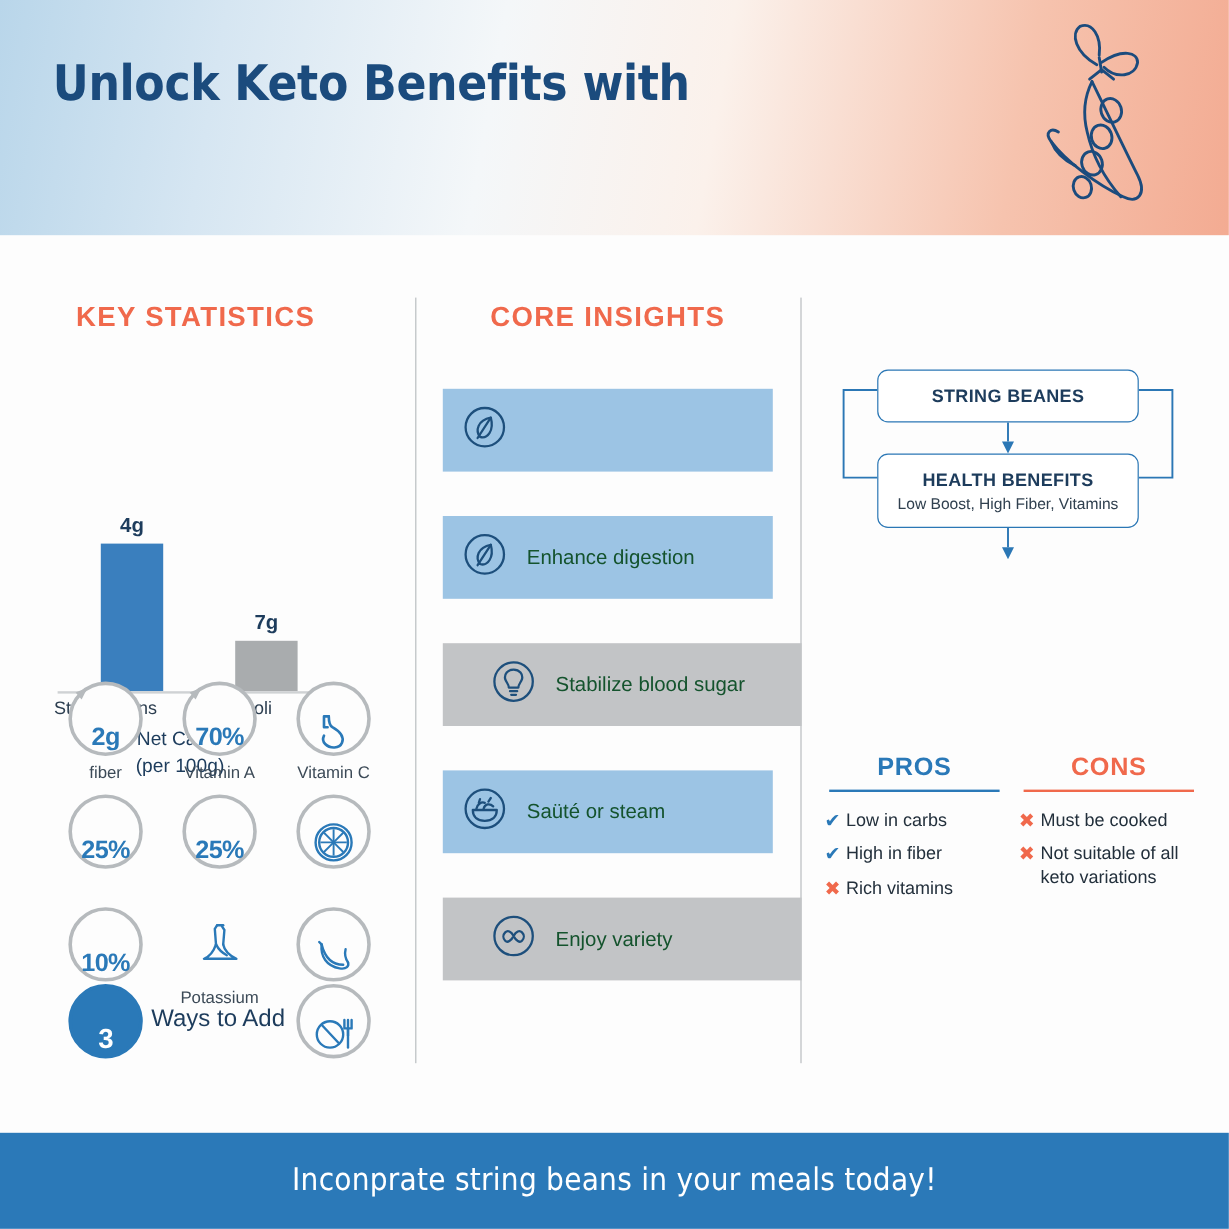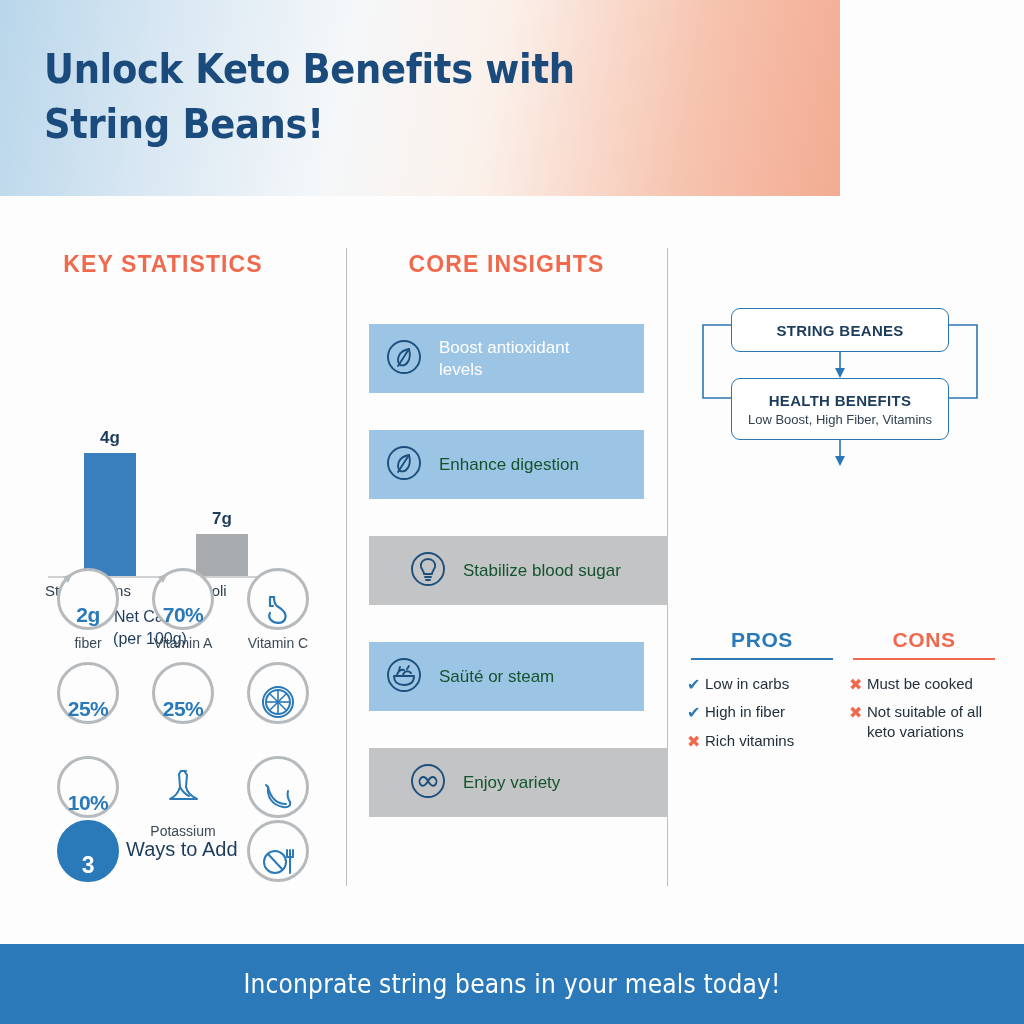--- a/index.html
+++ b/index.html
@@ -6,21 +6,21 @@
   body{
     width:1024px;height:1024px;overflow:hidden;
     font-family:"Liberation Sans","DejaVu Sans",sans-serif;
     background:#ffffff;
     -webkit-font-smoothing:antialiased;
   }
   .page{position:relative;width:1024px;height:1024px;background:#fdfdfd;}
 
   
   .header{
-    position:absolute;left:0;top:0;width:840px;height:196px;
+    position:absolute;left:0;top:0;width:1024px;height:196px;
     background:linear-gradient(100deg,#b9d6ea 0%,#d6e6f2 18%,#f4f7f9 40%,#fbf1eb 58%,#f6c3ae 82%,#f3ab92 100%);
     overflow:hidden;
   }
   .header-title{
     position:absolute;left:44px;top:42px;width:620px;
     font-family:"DejaVu Sans Condensed","Liberation Sans",sans-serif;
     font-weight:bold;font-size:41px;line-height:1.33;
     color:#1b4b7d;letter-spacing:-0.3px;
   }
   .header-title .line{display:block;}
@@ -136,21 +136,20 @@
   }
 </style>
 </head>
 <body>
 
 <div class="page">
 
   <div class="header">
     <div class="header-title">
       <span class="line">Unlock Keto Benefits with</span>
-      <span class="line">String Beans!</span>
     </div>
     <svg class="pod-icon" viewBox="0 0 132 166">
       <g fill="none" stroke="#1b4b7d" stroke-width="2.4" stroke-linecap="round" stroke-linejoin="round">
         <path d="M62 40 C44 30 40 14 48 8 C58 4 66 16 64 32"></path>
         <path d="M66 38 C84 26 96 30 96 38 C94 50 78 52 68 42"></path>
         <path d="M64 34 L66 46"></path>
         <path d="M56 52 L66 44 L76 52"></path>
         <path d="M58 54 C66 70 82 104 96 132 C104 148 96 156 84 150 C62 140 36 120 24 104 C18 96 24 92 30 96"></path>
         <path d="M58 54 C52 66 50 80 54 96 C58 114 68 134 82 150"></path>
         <path d="M24 104 C28 114 36 120 44 124"></path>
@@ -329,22 +328,20 @@
         <div class="insight blue white-text">
           <span class="ic">
             <svg width="42" height="42" viewBox="0 0 42 42">
               <g fill="none" stroke="#1d4f7c" stroke-width="1.9" stroke-linecap="round" stroke-linejoin="round">
                 <circle cx="21" cy="21" r="16"></circle>
                 <path d="M26 13 C15 15 13 24 17 29 C23 31 29 24 26 13 Z"></path>
                 <path d="M26 13 L15 30"></path>
               </g>
             </svg>
           </span>
-          <span class="txt" style="white-space:pre-line">Boost antioxidant
-levels</span>
         </div>
 
         <div class="insight blue">
           <span class="ic">
             <svg width="42" height="42" viewBox="0 0 42 42">
               <g fill="none" stroke="#1d4f7c" stroke-width="1.9" stroke-linecap="round" stroke-linejoin="round">
                 <circle cx="21" cy="21" r="16"></circle>
                 <path d="M26 13 C15 15 13 24 17 29 C23 31 29 24 26 13 Z"></path>
                 <path d="M26 13 L15 30"></path>
               </g>

